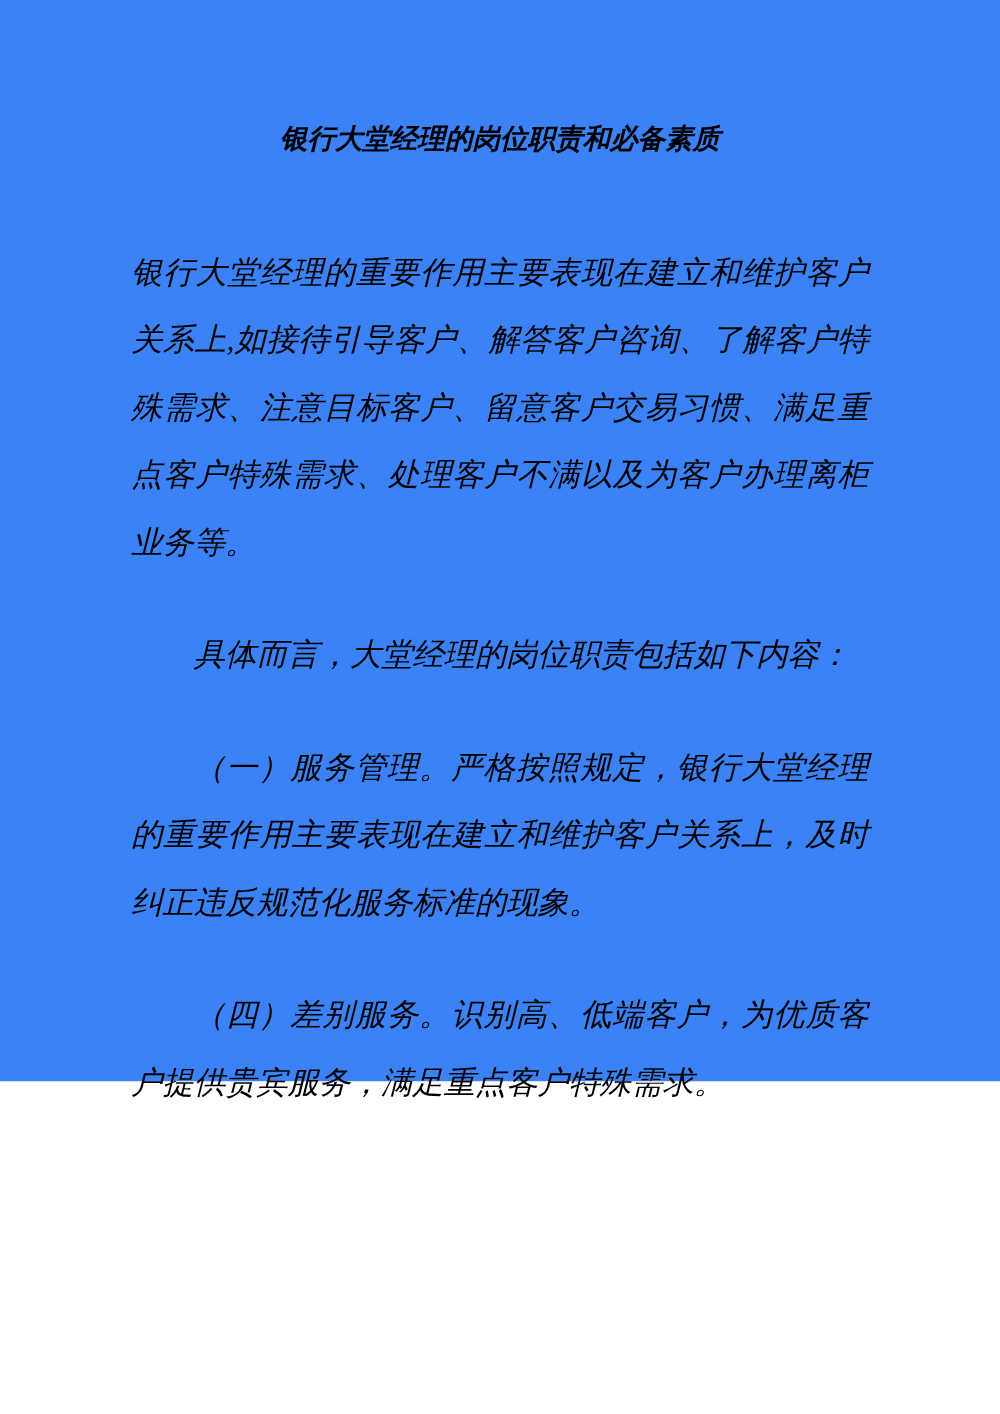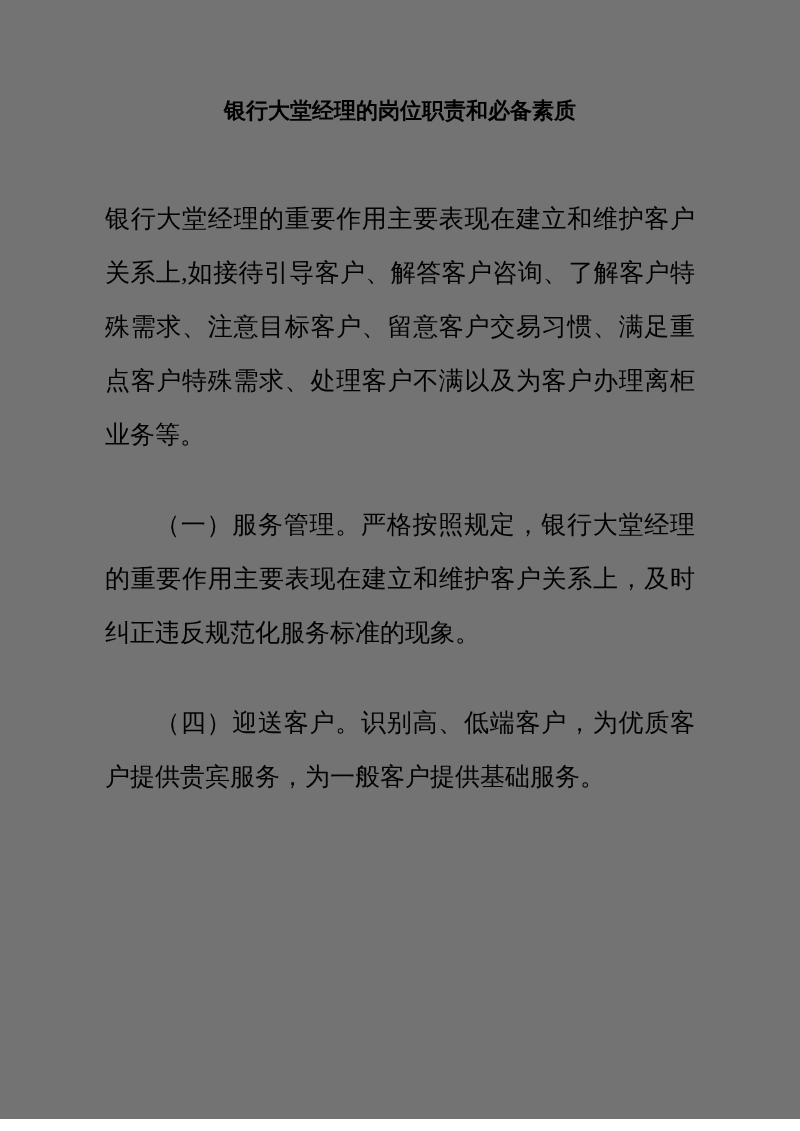--- a/index.html
+++ b/index.html
@@ -8,24 +8,25 @@
   }
   body {
     width: 800px;
     height: 1131px;
     background: #ffffff;
     overflow: hidden;
   }
   .page {
     position: relative;
     width: 800px;
-    height: 1119px;
-    background: #737373;
+    height: 865px;
+    background: #3b82f6;
     color: #000000;
     font-family: "Liberation Serif", "DejaVu Serif", serif;
+    font-style: italic;
   }
   .content {
     padding: 96px 105px 0 105px;
   }
   .title {
     margin: 0;
     font-size: 22px;
     line-height: 30px;
     font-weight: 700;
     text-align: center;
@@ -48,20 +49,21 @@
 </style>
 </head>
 <body>
 
 <div class="page">
   <div class="content">
     <h1 class="title">银行大堂经理的岗位职责和必备素质</h1>
 
     <p class="para first">银行大堂经理的重要作用主要表现在建立和维护客户关系上,如接待引导客户、解答客户咨询、了解客户特殊需求、注意目标客户、留意客户交易习惯、满足重点客户特殊需求、处理客户不满以及为客户办理离柜业务等。</p>
 
+    <p class="para">具体而言，大堂经理的岗位职责包括如下内容：</p>
 
     <p class="para">（一）服务管理。严格按照规定，银行大堂经理的重要作用主要表现在建立和维护客户关系上，及时纠正违反规范化服务标准的现象。</p>
 
 
 
-    <p class="para">（四）迎送客户。识别高、低端客户，为优质客户提供贵宾服务，为一般客户提供基础服务。</p>
+    <p class="para">（四）差别服务。识别高、低端客户，为优质客户提供贵宾服务，满足重点客户特殊需求。</p>
   </div>
 </div>
 
 </body></html>

